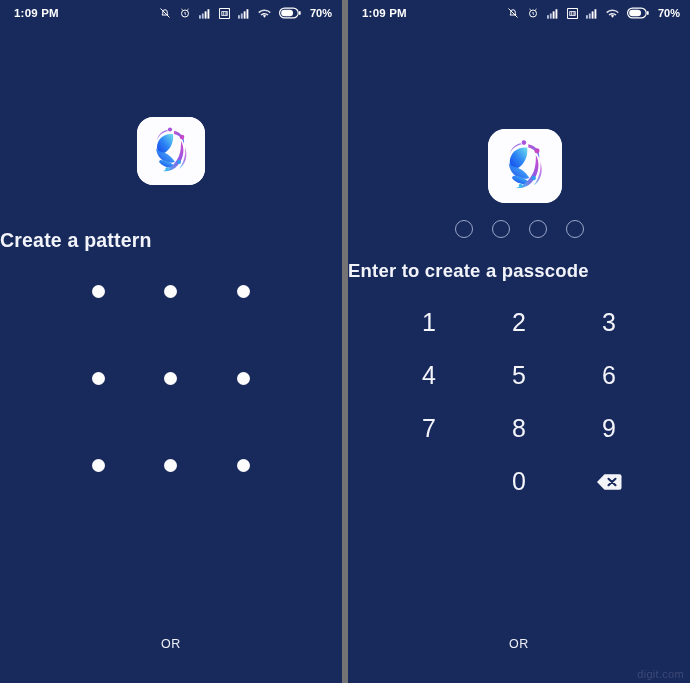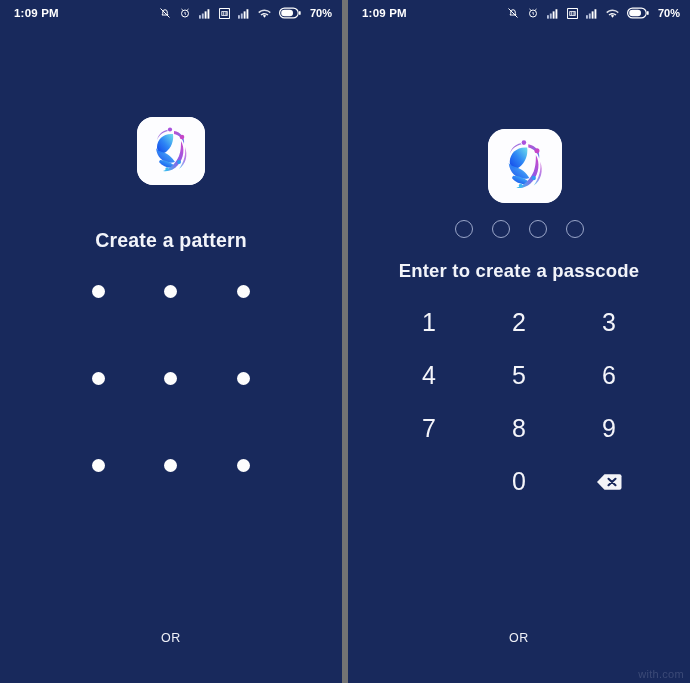--- a/index.html
+++ b/index.html
@@ -77,21 +77,20 @@
     left: 140px; top: 129px;
     width: 74px; height: 74px;
     border-radius: 17px;
   }
   .logo-tile svg { display: block; width: 100%; height: 100%; }
 
   
   .screen-title {
     position: absolute;
     left: 0; right: 0;
-    text-align: center;
     color: #f2f4fa;
     font-weight: bold;
     letter-spacing: .2px;
   }
   .phone.left .screen-title { top: 229px; font-size: 19.5px; }
   .phone.right .screen-title { top: 260px; font-size: 18.5px; }
 
   
   .pattern-grid {
     position: absolute;
@@ -152,21 +151,21 @@
   .bottom-block {
     position: absolute;
     left: 0; right: 0;
     bottom: 24px;
     text-align: center;
     color: #eef0f7;
   }
   .or-label {
     font-size: 12.5px;
     letter-spacing: .6px;
-    margin-bottom: 14px;
+    margin-bottom: 8px;
   }
   .alt-link {
     font-size: 14px;
     color: #f1f3fa;
     text-decoration: underline;
     text-underline-offset: 3px;
     cursor: pointer;
   }
 
   
@@ -401,16 +400,16 @@
           <path d="M8.5 1.2h15a2 2 0 0 1 2 2v11.6a2 2 0 0 1-2 2h-15L1 9z" fill="#f3f4f8"></path>
           <path d="M12.5 5.8l7 6.4M19.5 5.8l-7 6.4" stroke="#16265a" stroke-width="2.1" stroke-linecap="round"></path>
         </svg>
       </div>
     </div>
 
     <div class="bottom-block">
       <div class="or-label">OR</div>
     </div>
 
-    <div class="watermark">with.com</div>
+    <div class="watermark">digit.com</div>
   </div>
 
 </div>
 
 </body></html>

